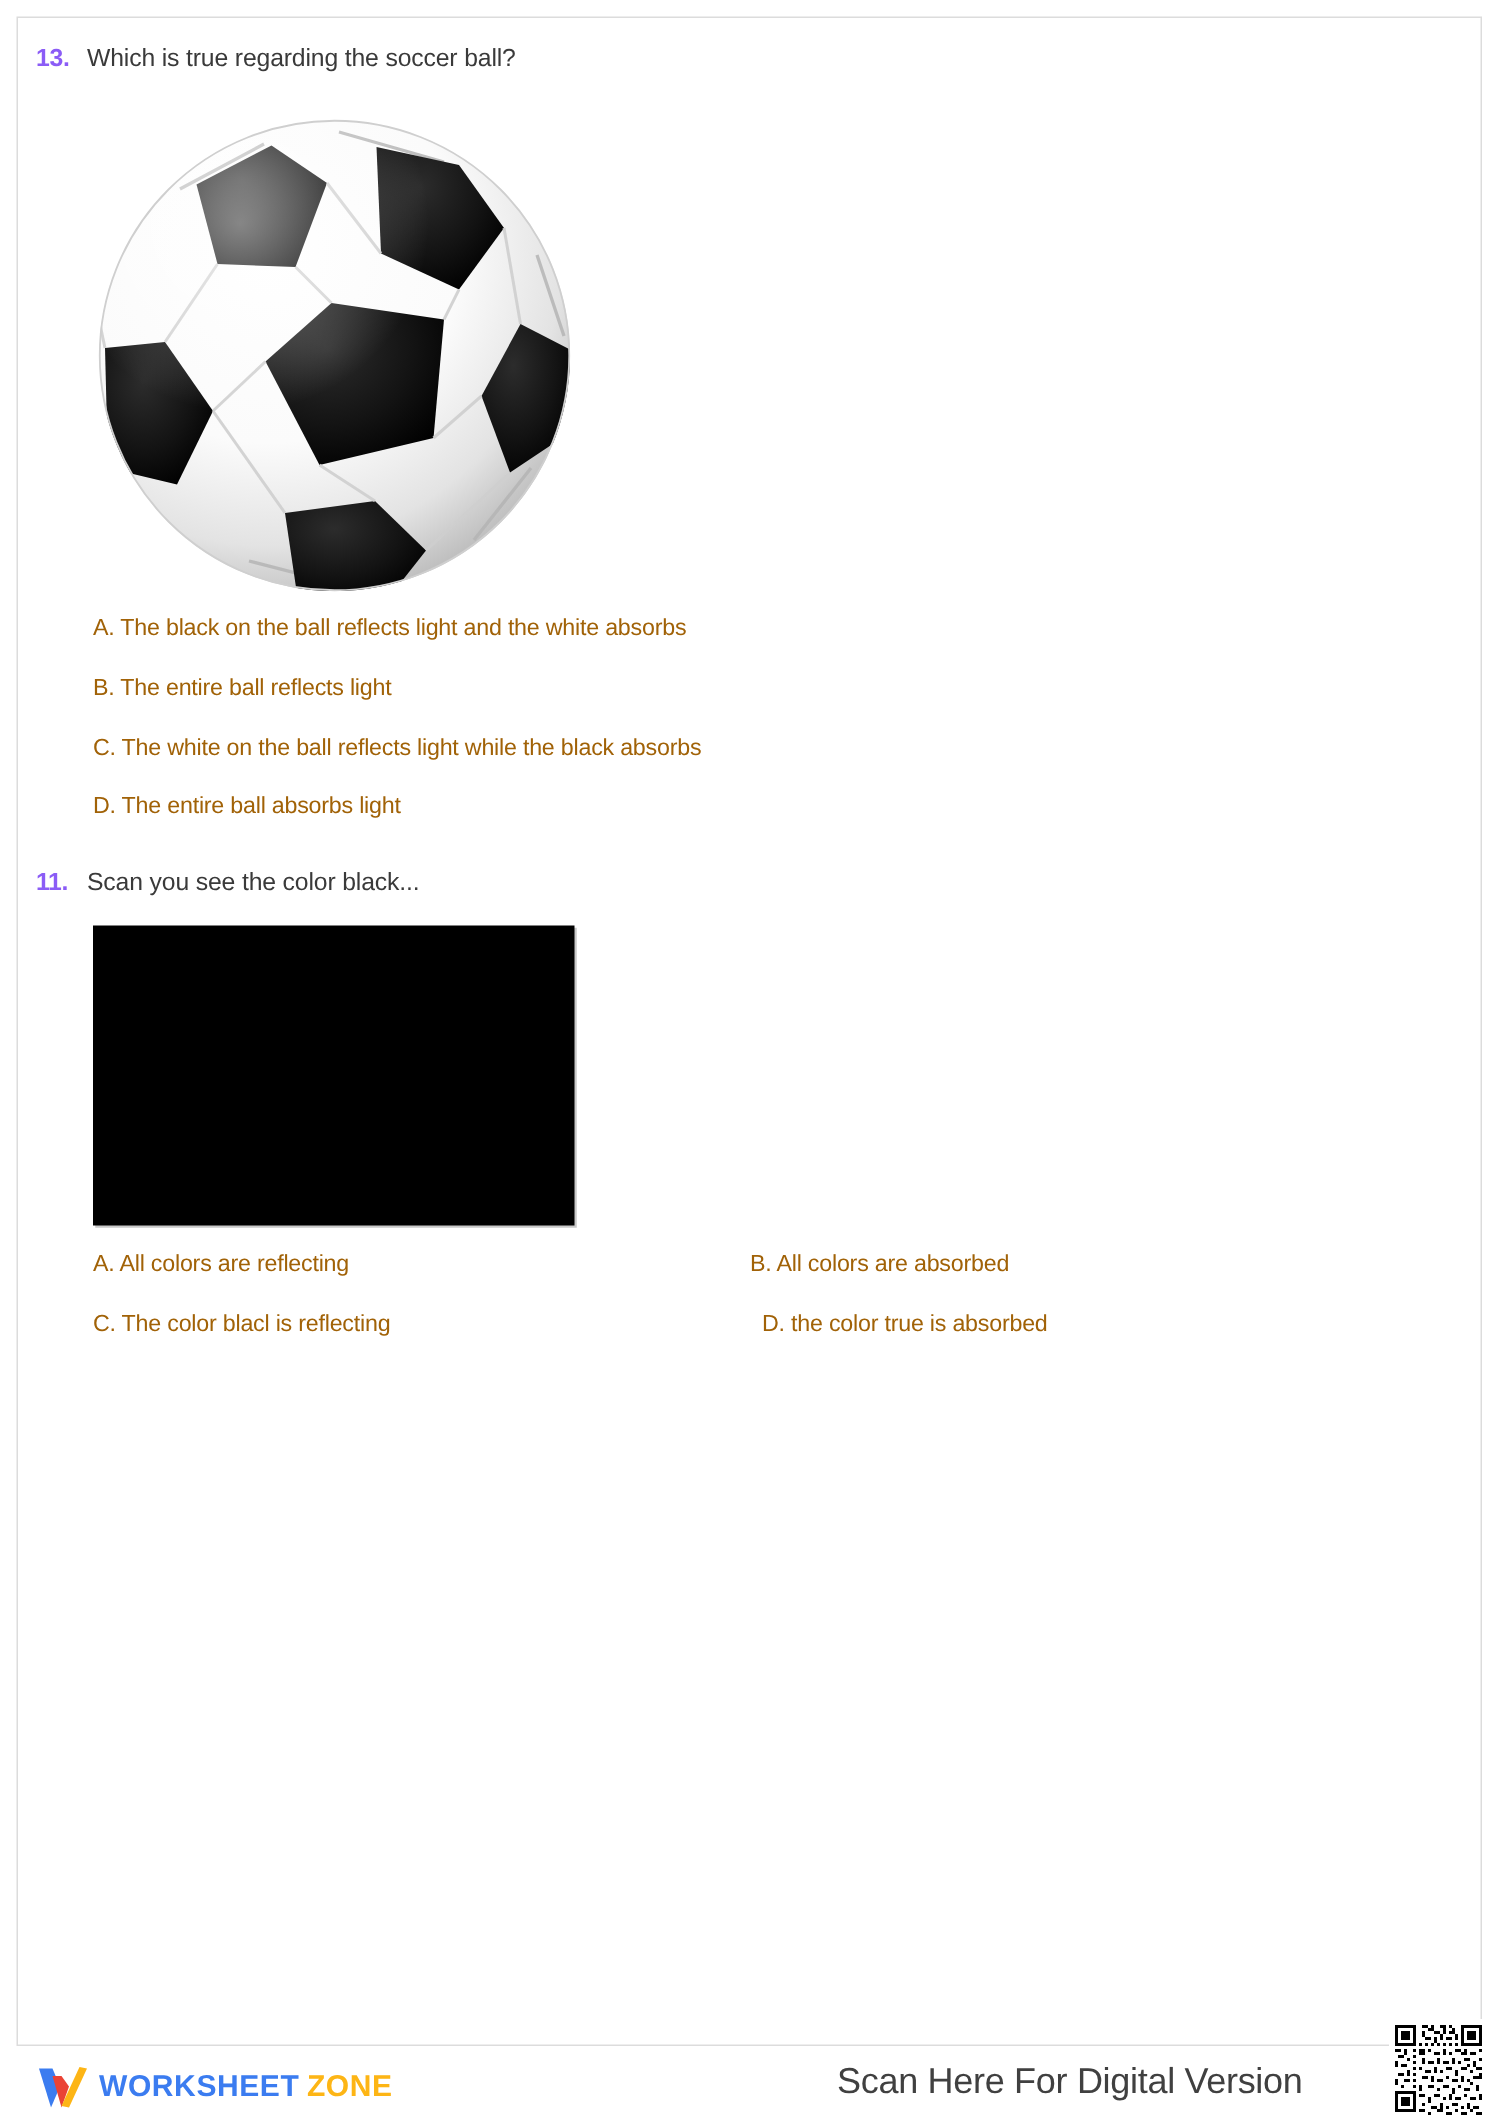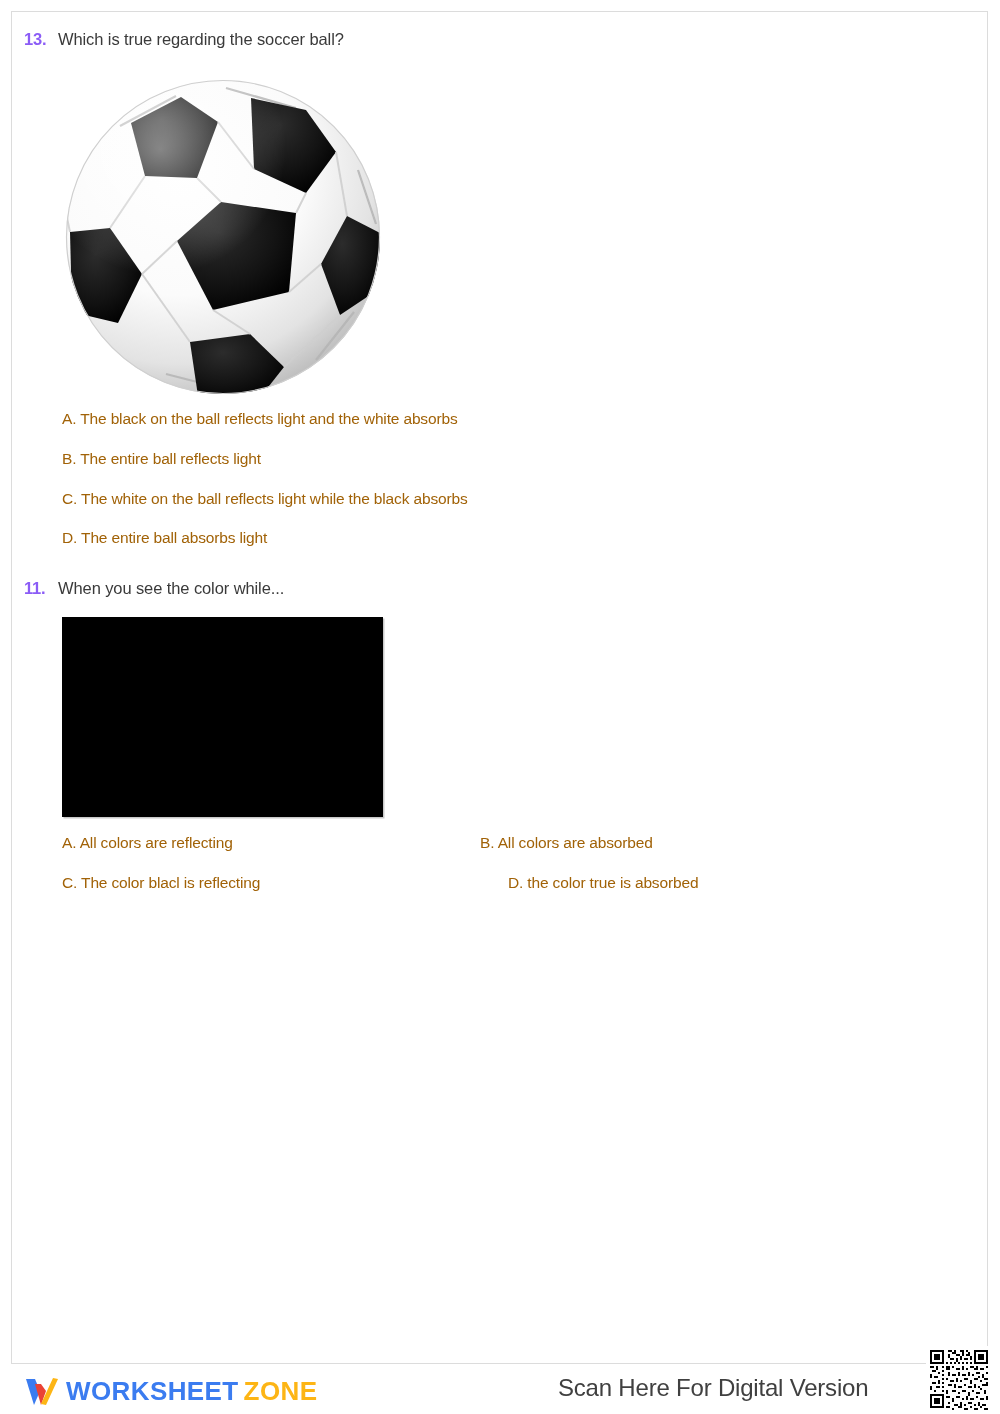--- a/index.html
+++ b/index.html
@@ -96,21 +96,21 @@
   #brand-logo {
     position: absolute;
     left: 22px;
     top: 4px;
     display: flex;
     align-items: center;
     height: 42px;
   }
   #brand-mark { width: 40px; height: 40px; flex: 0 0 40px; }
   #brand-wordmark {
-    font-size: 26px;
+    font-size: 20px;
     font-weight: bold;
     letter-spacing: 0.4px;
     margin-left: 4px;
     white-space: nowrap;
   }
   .wm-worksheet { color: #3b7cf0; }
   .wm-zone { color: #fdb515; margin-left: 5px; }
 
   #scan-text {
     position: absolute;
@@ -211,28 +211,28 @@
   </div>
 
   <div class="option" style="left:62px; top:410px;">A. The black on the ball reflects light and the white absorbs</div>
   <div class="option" style="left:62px; top:450px;">B. The entire ball reflects light</div>
   <div class="option" style="left:62px; top:490px;">C. The white on the ball reflects light while the black absorbs</div>
   <div class="option" style="left:62px; top:529px;">D. The entire ball absorbs light</div>
 
   <div class="question-block" style="left:24px; top:579px; width:940px;">
     <div class="q-head">
       <span class="q-number">11.</span>
-      <span class="q-text">When you see the color while...</span>
+      <span class="q-text">Scan you see the color black...</span>
     </div>
   </div>
 
   <div id="black-swatch"></div>
 
   <div class="option" style="left:62px; top:834px;">A. All colors are reflecting</div>
-  <div class="option" style="left:480px; top:834px;">B. All colors are absorbed</div>
+  <div class="option" style="left:500px; top:834px;">B. All colors are absorbed</div>
   <div class="option" style="left:62px; top:874px;">C. The color blacl is reflecting</div>
   <div class="option" style="left:508px; top:874px;">D. the color true is absorbed</div>
 
   <div id="page-footer">
 
     <div id="brand-logo">
       <span id="brand-mark">
         <svg width="40" height="40" viewBox="0 0 40 40" xmlns="http://www.w3.org/2000/svg">
           <path d="M4,8 L12,34 L18,20 L13,8 Z" fill="#3b7cf0"></path>
           <path d="M13,13 L19,34 L24,20 L19,13 Z" fill="#ea4335"></path>

